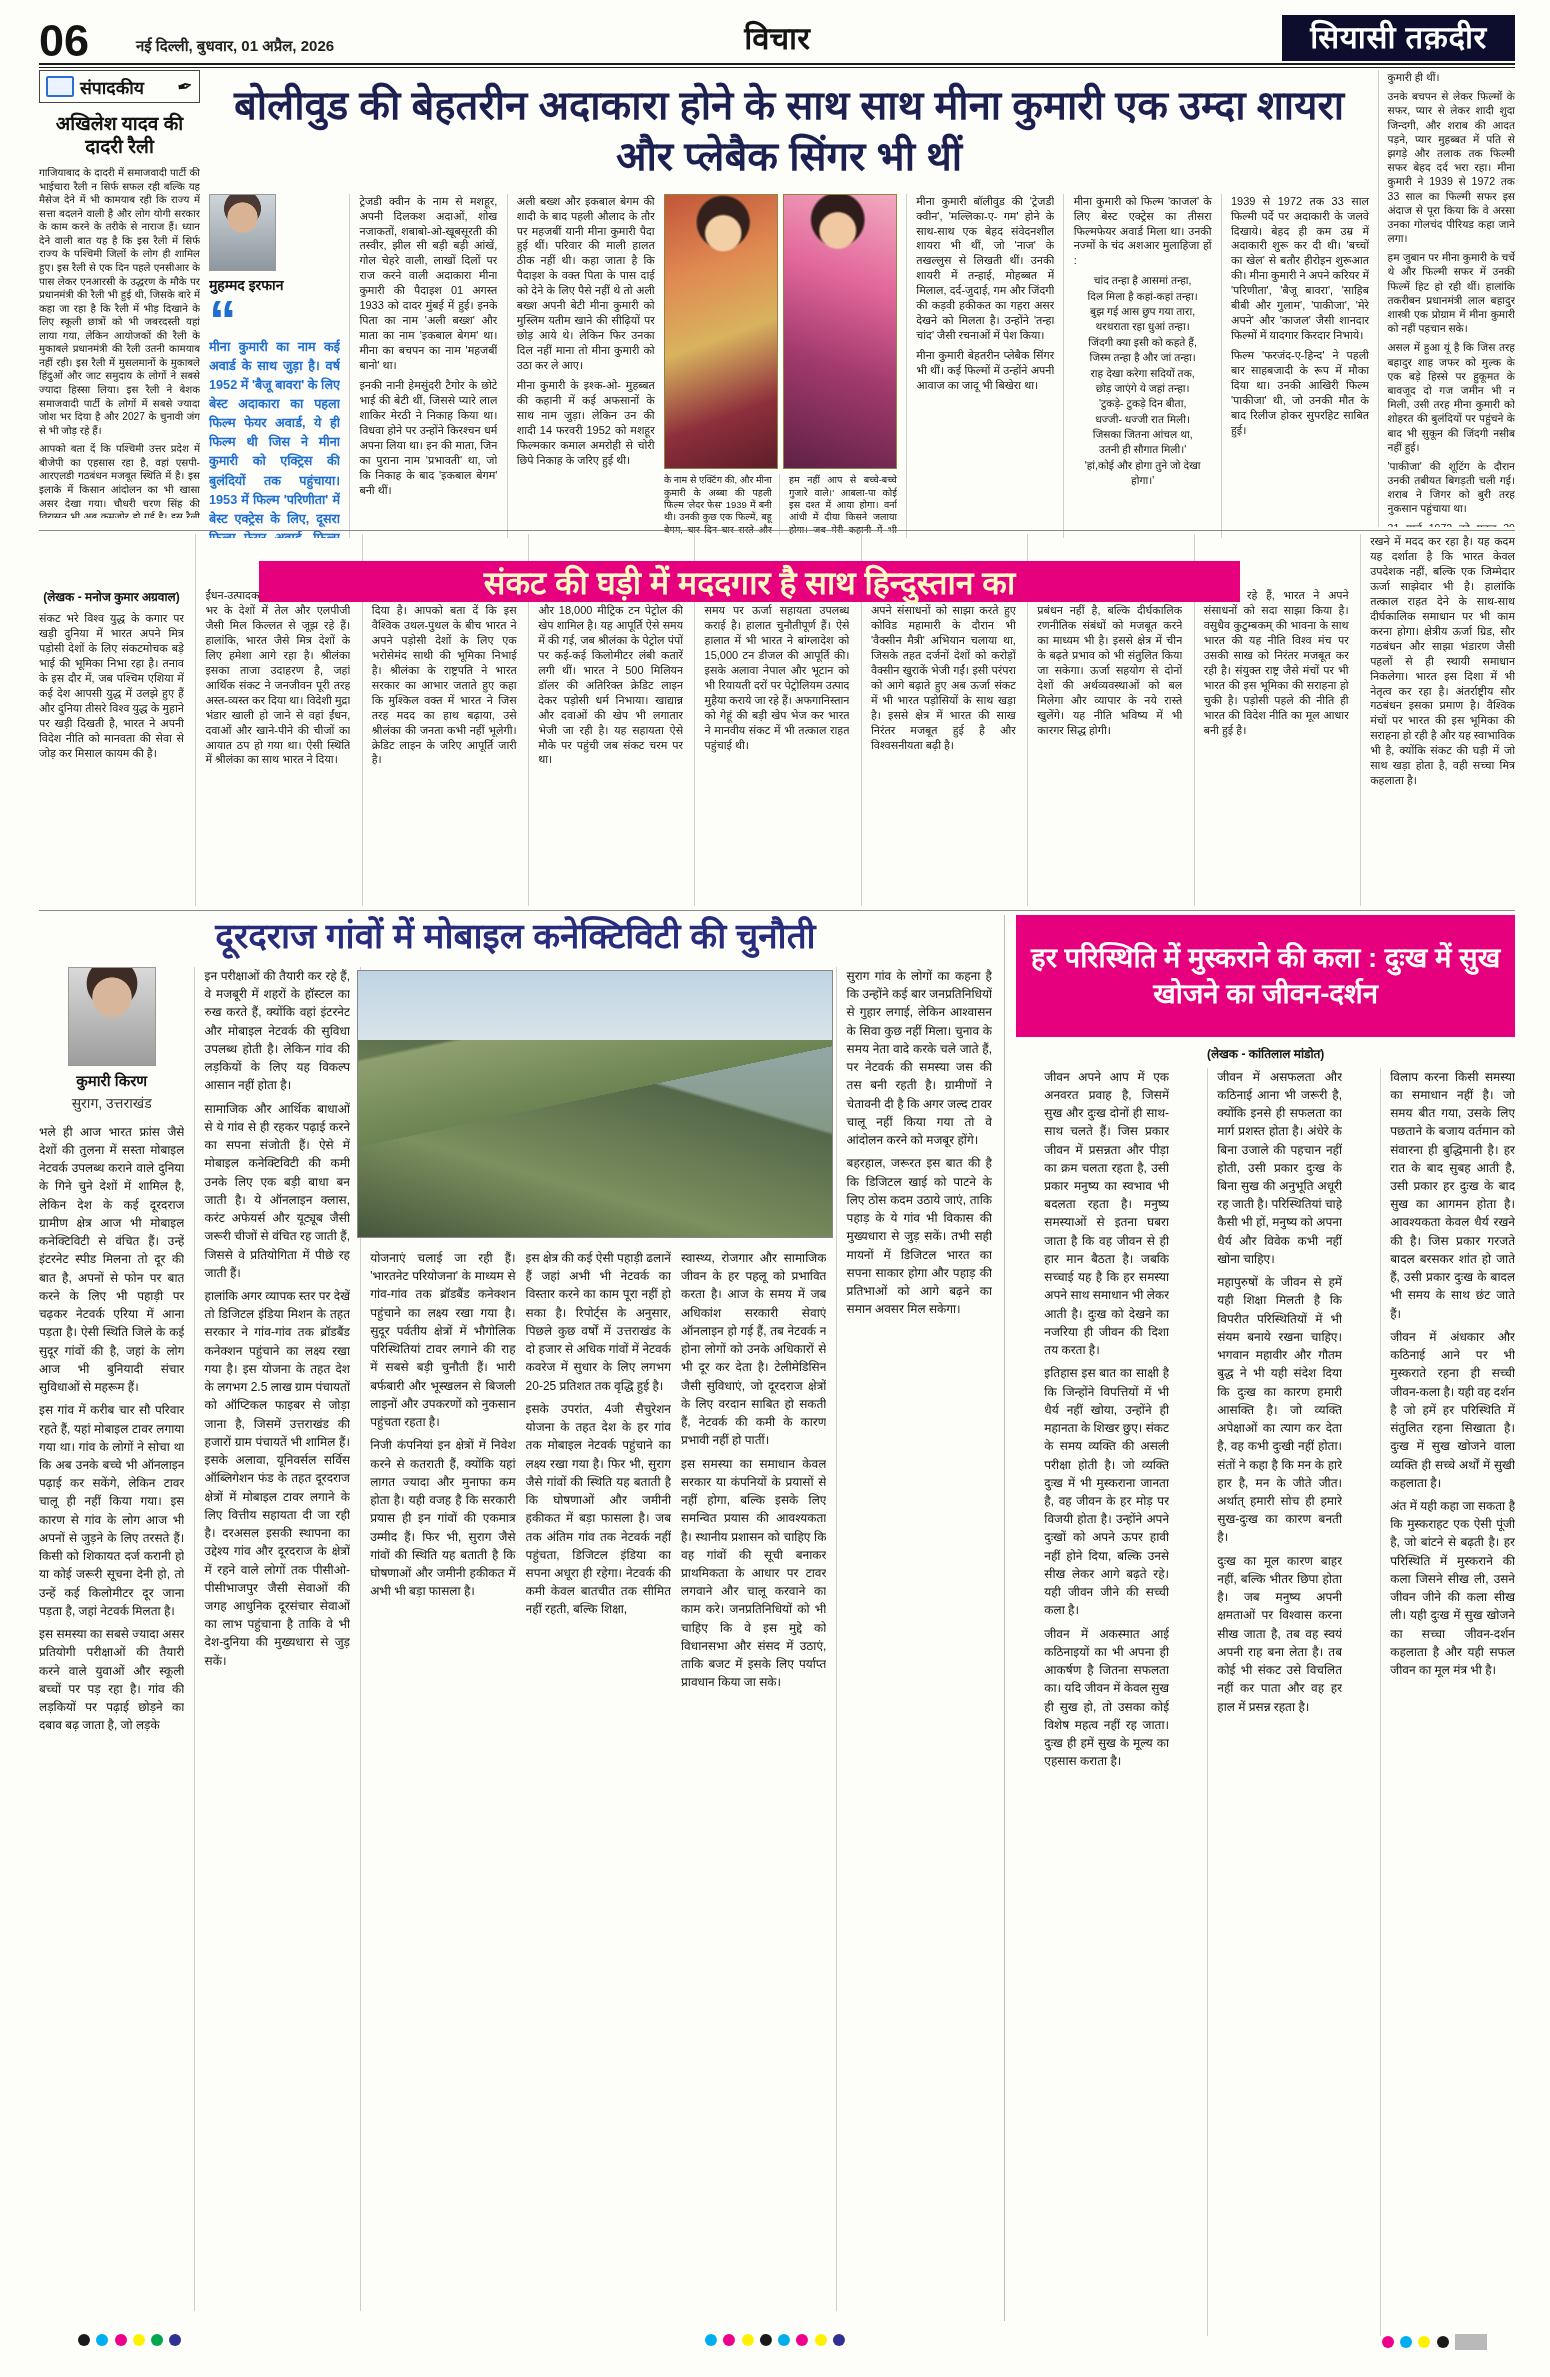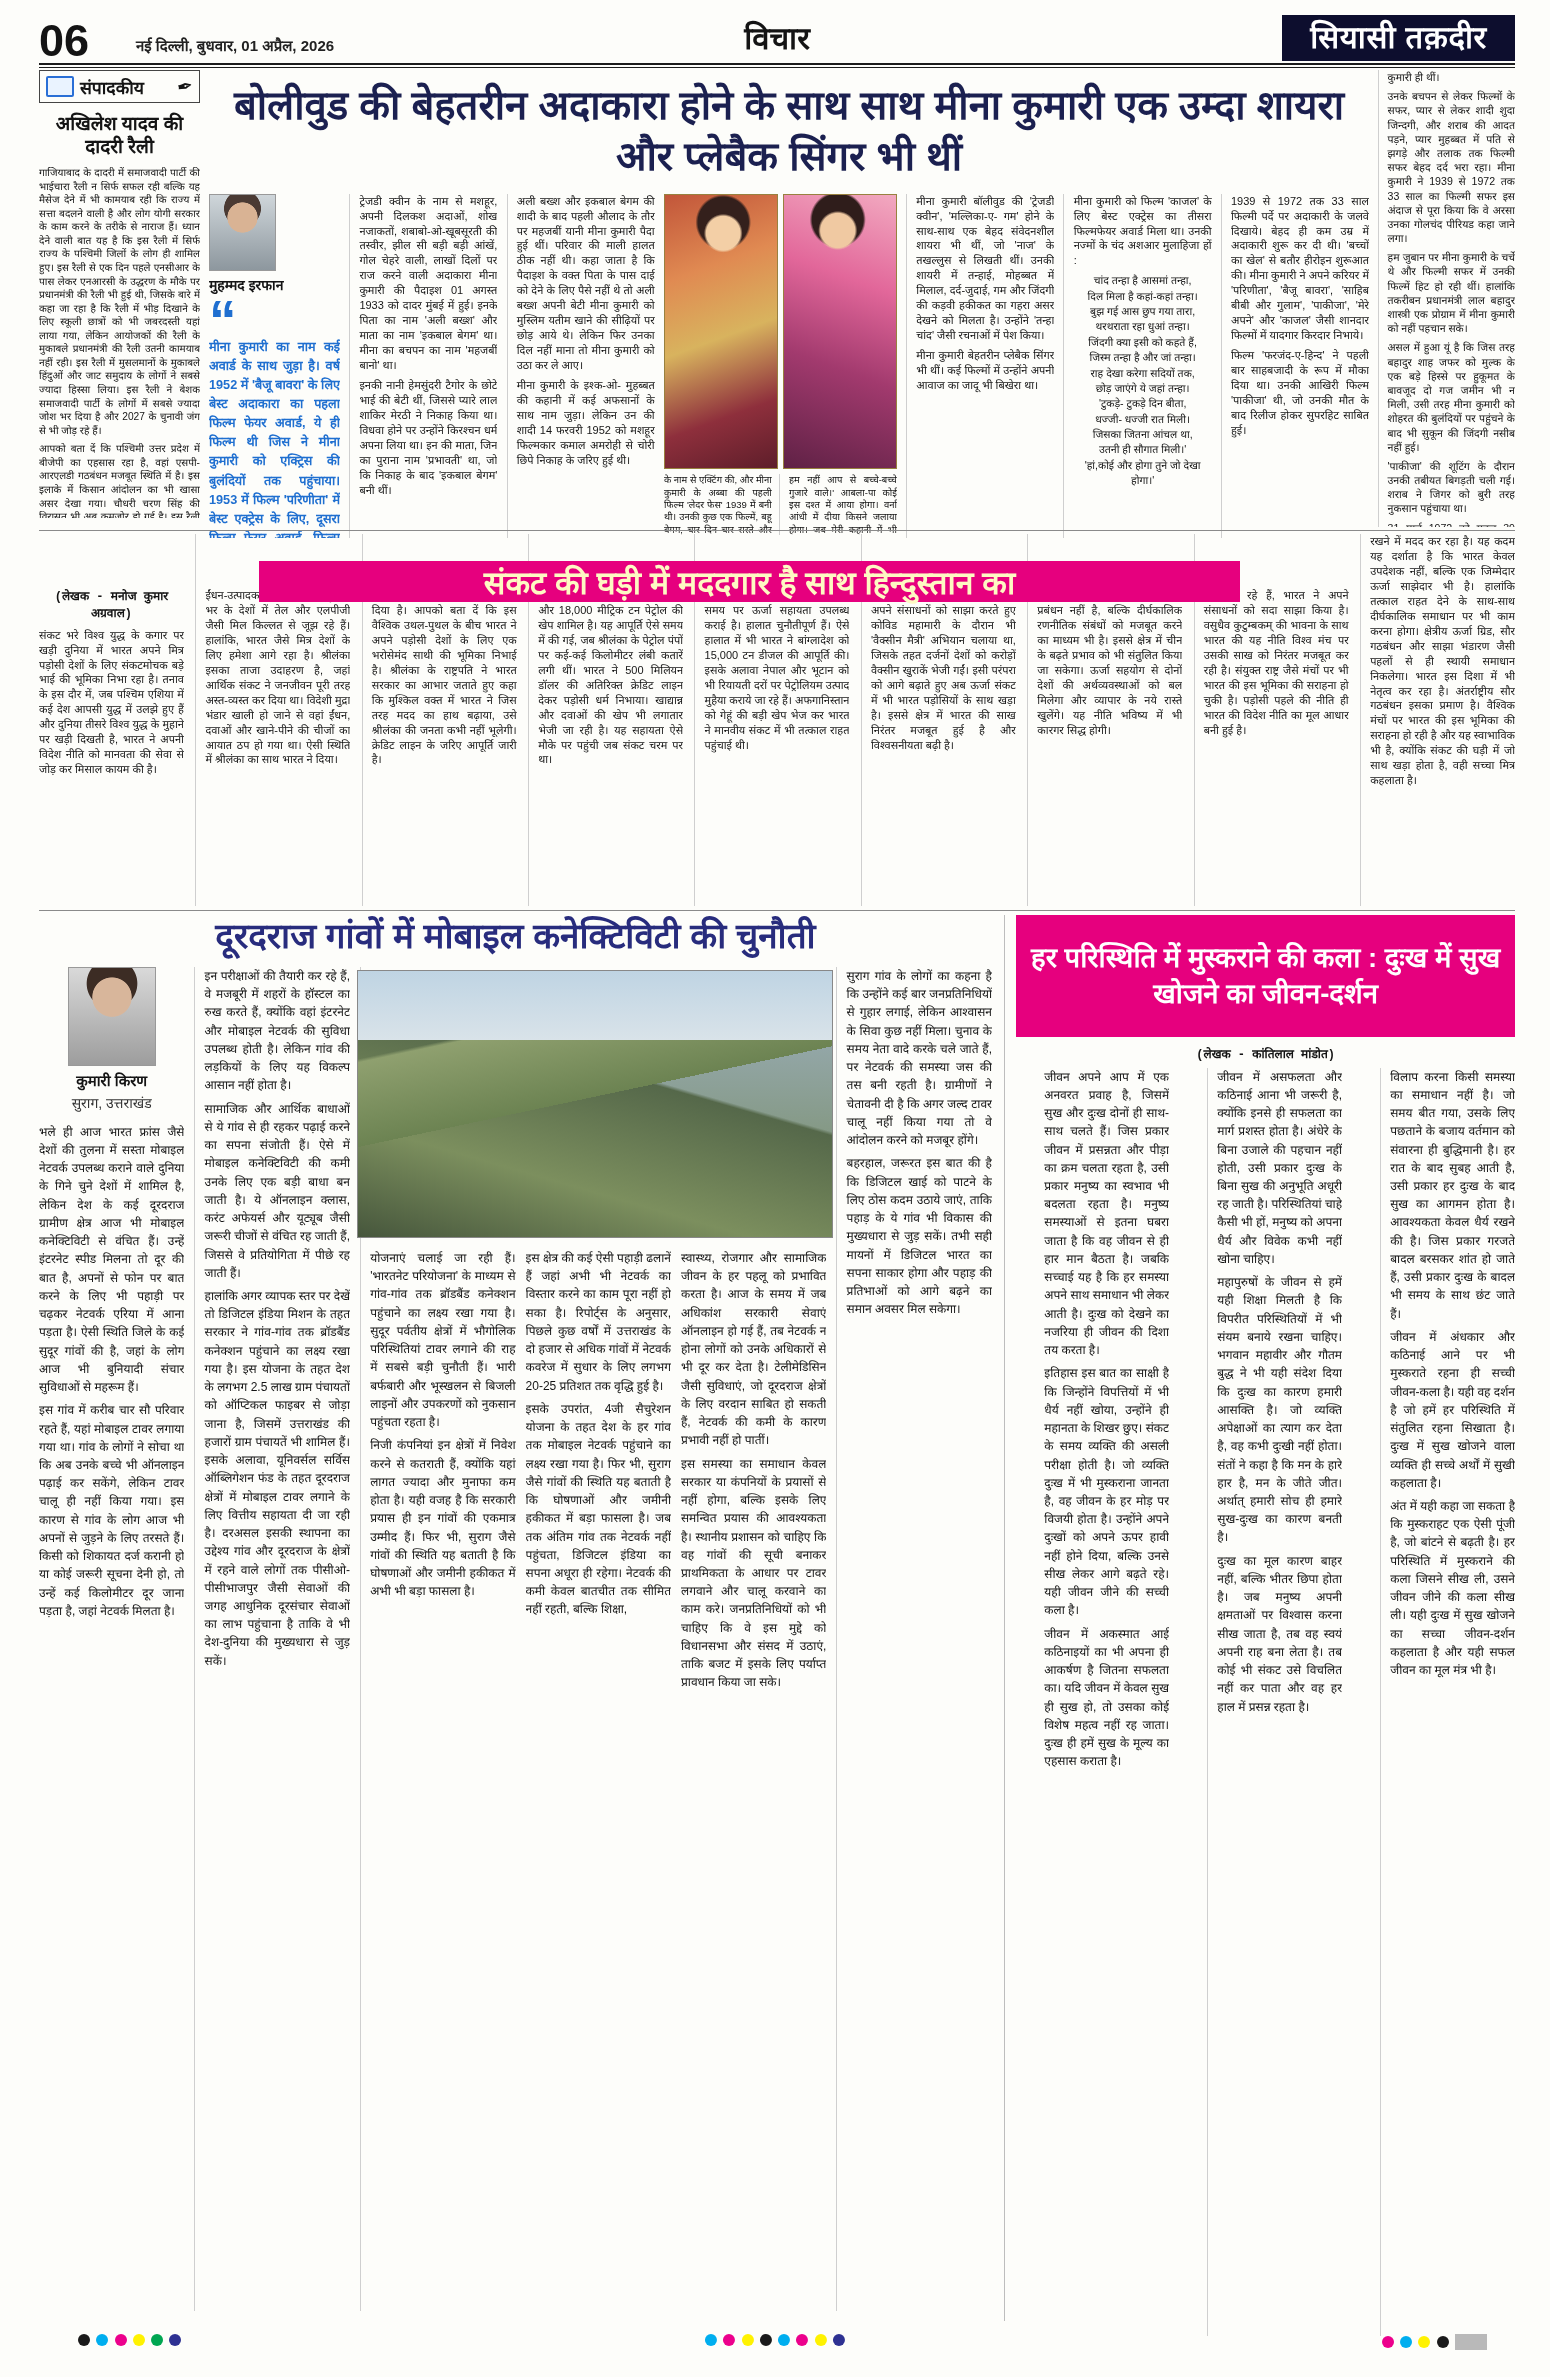--- a/index.html
+++ b/index.html
@@ -61,21 +61,21 @@
   .lead-right{position:absolute;top:70px;left:1378px;width:137px;height:457px;overflow:hidden;
               font-size:10.6px;line-height:1.34;border-left:0.7px solid #cfcfcf;padding-left:8.5px;box-sizing:border-box;}
 
   
   .mid{position:absolute;top:534px;left:39px;right:35px;height:372px;}
   .pink-banner{position:absolute;top:0;left:220px;width:981px;height:41px;background:#e6007e;color:#fef9c3;
                display:flex;align-items:center;justify-content:center;font-size:32px;font-weight:800;}
   .mid-cols{display:flex;gap:11.3px;height:100%;}
   .mid-col{flex:1;font-size:11px;line-height:1.36;overflow:hidden;padding-top:54px;}
   .mid-col.tall{padding-top:0;}
-  .byline{font-size:12px;font-weight:800;text-align:center;margin:1.4px 0 5.6px;font-family:Liberation Mono, monospace;}
+  .byline{font-size:12px;font-weight:800;text-align:center;margin:1.4px 0 5.6px;}
 
   
   .mobile{position:absolute;top:915px;left:39px;width:953px;height:1406px;}
   .mobile-h2{font-size:35px;font-weight:800;color:#282c7d;text-align:center;margin:0;line-height:1.2;}
   .mobile-cols{position:relative;display:flex;gap:10px;margin-top:10px;height:1344px;}
   .mobile-col{flex:1;font-size:12px;line-height:1.52;overflow:hidden;}
   .pad-photo{padding-top:282px;}
   .village-photo{position:absolute;top:2.8px;left:318px;width:474px;height:266px;border:0.7px solid #888;
       background:
         linear-gradient(#bfd4e3 0%,#d9e3e9 26%,rgba(0,0,0,0) 26%),
@@ -250,20 +250,21 @@
       <div class="village-photo"></div>
       <div class="mobile-col">
         <div class="author-card">
           <div class="author-photo"></div>
           <div class="author-name">कुमारी किरण</div>
           <div class="author-place">सुराग, उत्तराखंड</div>
         </div>
         <div>
             <p class="para">भले ही आज भारत फ्रांस जैसे देशों की तुलना में सस्ता मोबाइल नेटवर्क उपलब्ध कराने वाले दुनिया के गिने चुने देशों में शामिल है, लेकिन देश के कई दूरदराज ग्रामीण क्षेत्र आज भी मोबाइल कनेक्टिविटी से वंचित हैं। उन्हें इंटरनेट स्पीड मिलना तो दूर की बात है, अपनों से फोन पर बात करने के लिए भी पहाड़ी पर चढ़कर नेटवर्क एरिया में आना पड़ता है। ऐसी स्थिति जिले के कई सुदूर गांवों की है, जहां के लोग आज भी बुनियादी संचार सुविधाओं से महरूम हैं।</p>
             <p class="para">इस गांव में करीब चार सौ परिवार रहते हैं, यहां मोबाइल टावर लगाया गया था। गांव के लोगों ने सोचा था कि अब उनके बच्चे भी ऑनलाइन पढ़ाई कर सकेंगे, लेकिन टावर चालू ही नहीं किया गया। इस कारण से गांव के लोग आज भी अपनों से जुड़ने के लिए तरसते हैं। किसी को शिकायत दर्ज करानी हो या कोई जरूरी सूचना देनी हो, तो उन्हें कई किलोमीटर दूर जाना पड़ता है, जहां नेटवर्क मिलता है।</p>
+            <p class="para">इस समस्या का सबसे ज्यादा असर प्रतियोगी परीक्षाओं की तैयारी करने वाले युवाओं और स्कूली बच्चों पर पड़ रहा है। गांव की लड़कियों पर पढ़ाई छोड़ने का दबाव बढ़ जाता है, जो लड़के</p>
           </div>
       </div>
       <div class="mobile-col vr">
           <p class="para">इन परीक्षाओं की तैयारी कर रहे हैं, वे मजबूरी में शहरों के हॉस्टल का रुख करते हैं, क्योंकि वहां इंटरनेट और मोबाइल नेटवर्क की सुविधा उपलब्ध होती है। लेकिन गांव की लड़कियों के लिए यह विकल्प आसान नहीं होता है।</p>
           <p class="para">सामाजिक और आर्थिक बाधाओं से ये गांव से ही रहकर पढ़ाई करने का सपना संजोती हैं। ऐसे में मोबाइल कनेक्टिविटी की कमी उनके लिए एक बड़ी बाधा बन जाती है। ये ऑनलाइन क्लास, करंट अफेयर्स और यूट्यूब जैसी जरूरी चीजों से वंचित रह जाती हैं, जिससे वे प्रतियोगिता में पीछे रह जाती हैं।</p>
           <p class="para">हालांकि अगर व्यापक स्तर पर देखें तो डिजिटल इंडिया मिशन के तहत सरकार ने गांव-गांव तक ब्रॉडबैंड कनेक्शन पहुंचाने का लक्ष्य रखा गया है। इस योजना के तहत देश के लगभग 2.5 लाख ग्राम पंचायतों को ऑप्टिकल फाइबर से जोड़ा जाना है, जिसमें उत्तराखंड की हजारों ग्राम पंचायतें भी शामिल हैं। इसके अलावा, यूनिवर्सल सर्विस ऑब्लिगेशन फंड के तहत दूरदराज क्षेत्रों में मोबाइल टावर लगाने के लिए वित्तीय सहायता दी जा रही है। दरअसल इसकी स्थापना का उद्देश्य गांव और दूरदराज के क्षेत्रों में रहने वाले लोगों तक पीसीओ-पीसीभाजपुर जैसी सेवाओं की जगह आधुनिक दूरसंचार सेवाओं का लाभ पहुंचाना है ताकि वे भी देश-दुनिया की मुख्यधारा से जुड़ सकें।</p>
         </div>
       <div class="mobile-col vr pad-photo">
           <p class="para">योजनाएं चलाई जा रही हैं। 'भारतनेट परियोजना' के माध्यम से गांव-गांव तक ब्रॉडबैंड कनेक्शन पहुंचाने का लक्ष्य रखा गया है। सुदूर पर्वतीय क्षेत्रों में भौगोलिक परिस्थितियां टावर लगाने की राह में सबसे बड़ी चुनौती हैं। भारी बर्फबारी और भूस्खलन से बिजली लाइनों और उपकरणों को नुकसान पहुंचता रहता है।</p>
           <p class="para">निजी कंपनियां इन क्षेत्रों में निवेश करने से कतराती हैं, क्योंकि यहां लागत ज्यादा और मुनाफा कम होता है। यही वजह है कि सरकारी प्रयास ही इन गांवों की एकमात्र उम्मीद हैं। फिर भी, सुराग जैसे गांवों की स्थिति यह बताती है कि घोषणाओं और जमीनी हकीकत में अभी भी बड़ा फासला है।</p>

